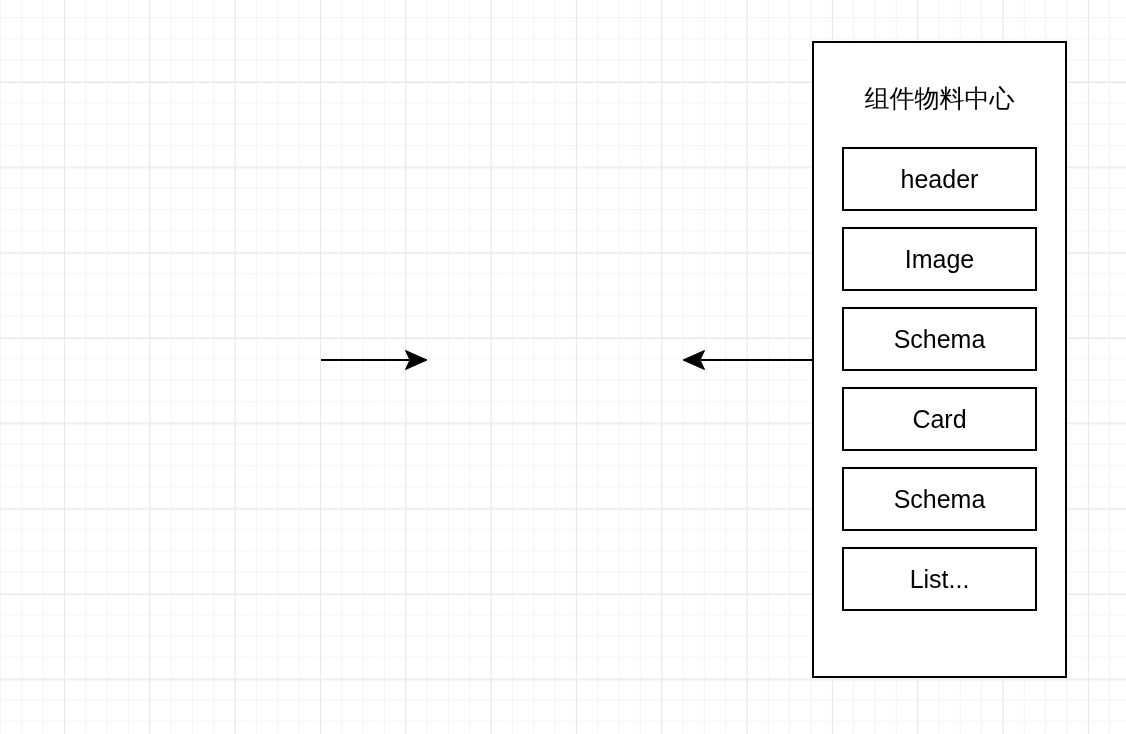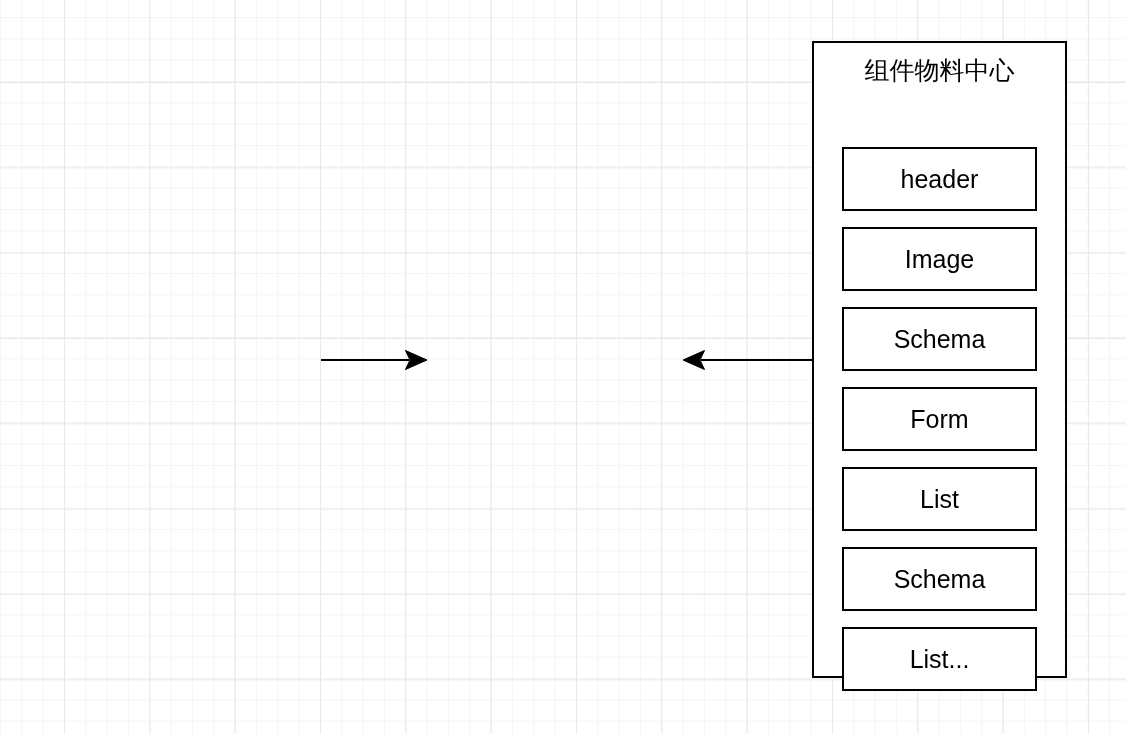--- a/index.html
+++ b/index.html
@@ -51,21 +51,21 @@
   .process-bar.left  { left: 23px; }
   .process-bar.right { right: 23px; }
   #material-center {
     position: absolute;
     box-sizing: border-box;
     left: 812px; top: 41px; width: 255px; height: 637px;
     border: 2px solid #000000;
     background: #ffffff;
   }
   #material-center .container-title {
-    margin-top: 12px;
+    margin-top: 40px;
     text-align: center;
     font-size: 25px;
     line-height: 30px;
   }
   #material-center .items {
     position: absolute;
     left: 0;
     right: 0;
     top: 104px;
     display: flex;
@@ -117,24 +117,21 @@
       <div class="material-item">
         <span>header</span>
       </div>
       <div class="material-item">
         <span>Image</span>
       </div>
       <div class="material-item">
         <span>Schema</span>
       </div>
       <div class="material-item">
-        <span>Form</span>
-      </div>
-      <div class="material-item">
-        <span>List</span>
+        <span>Card</span>
       </div>
       <div class="material-item">
         <span>Schema</span>
       </div>
       <div class="material-item">
         <span>List...</span>
       </div>
     </div>
   </div>
 

